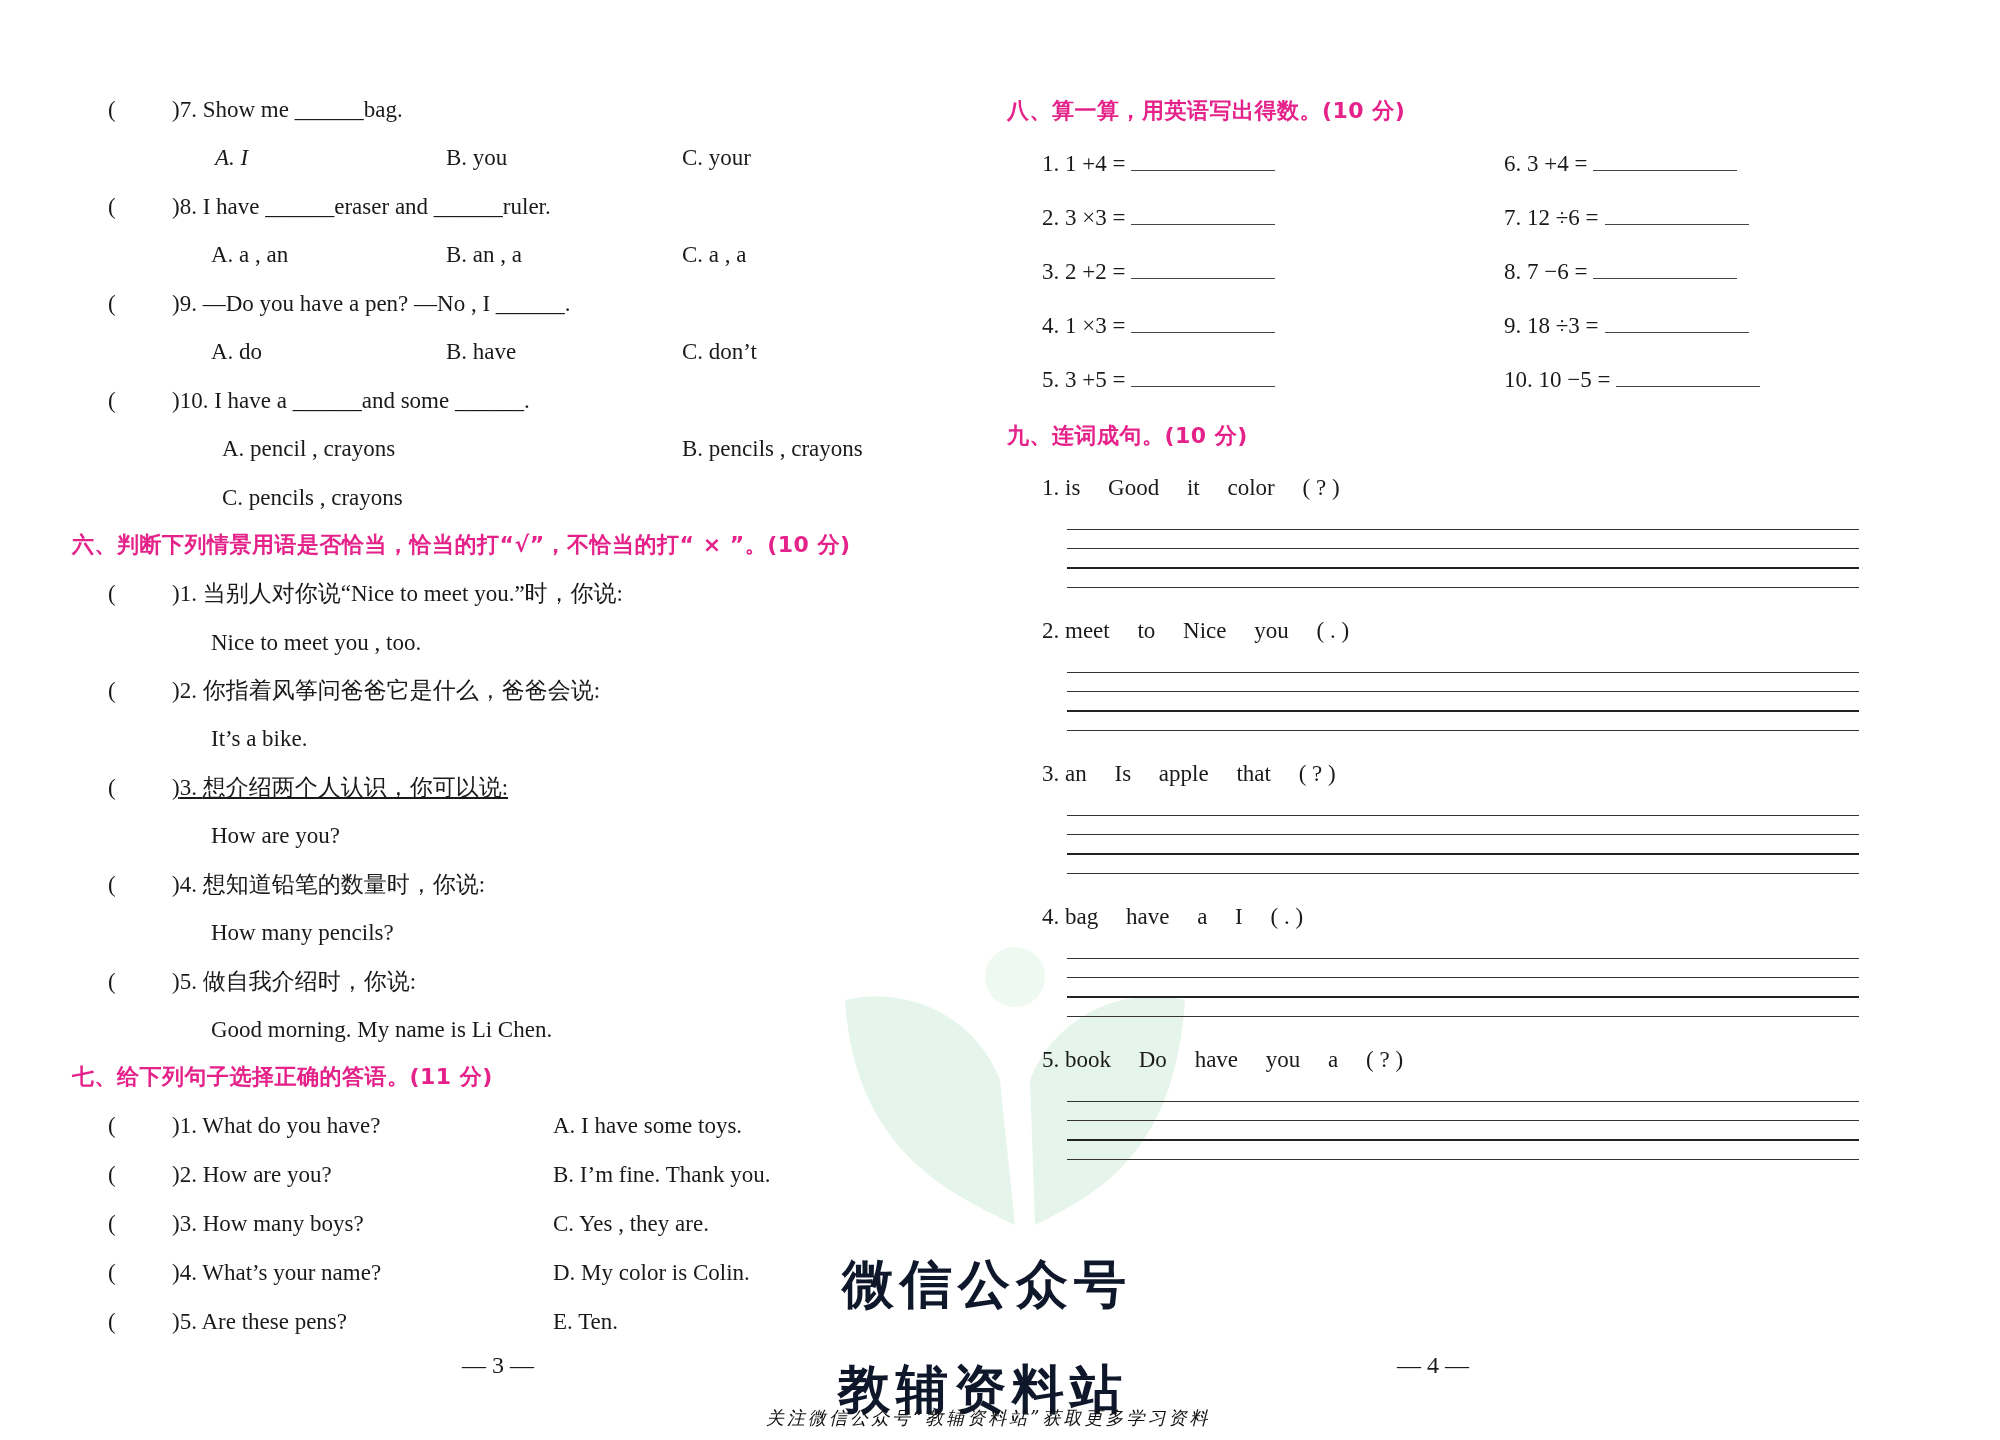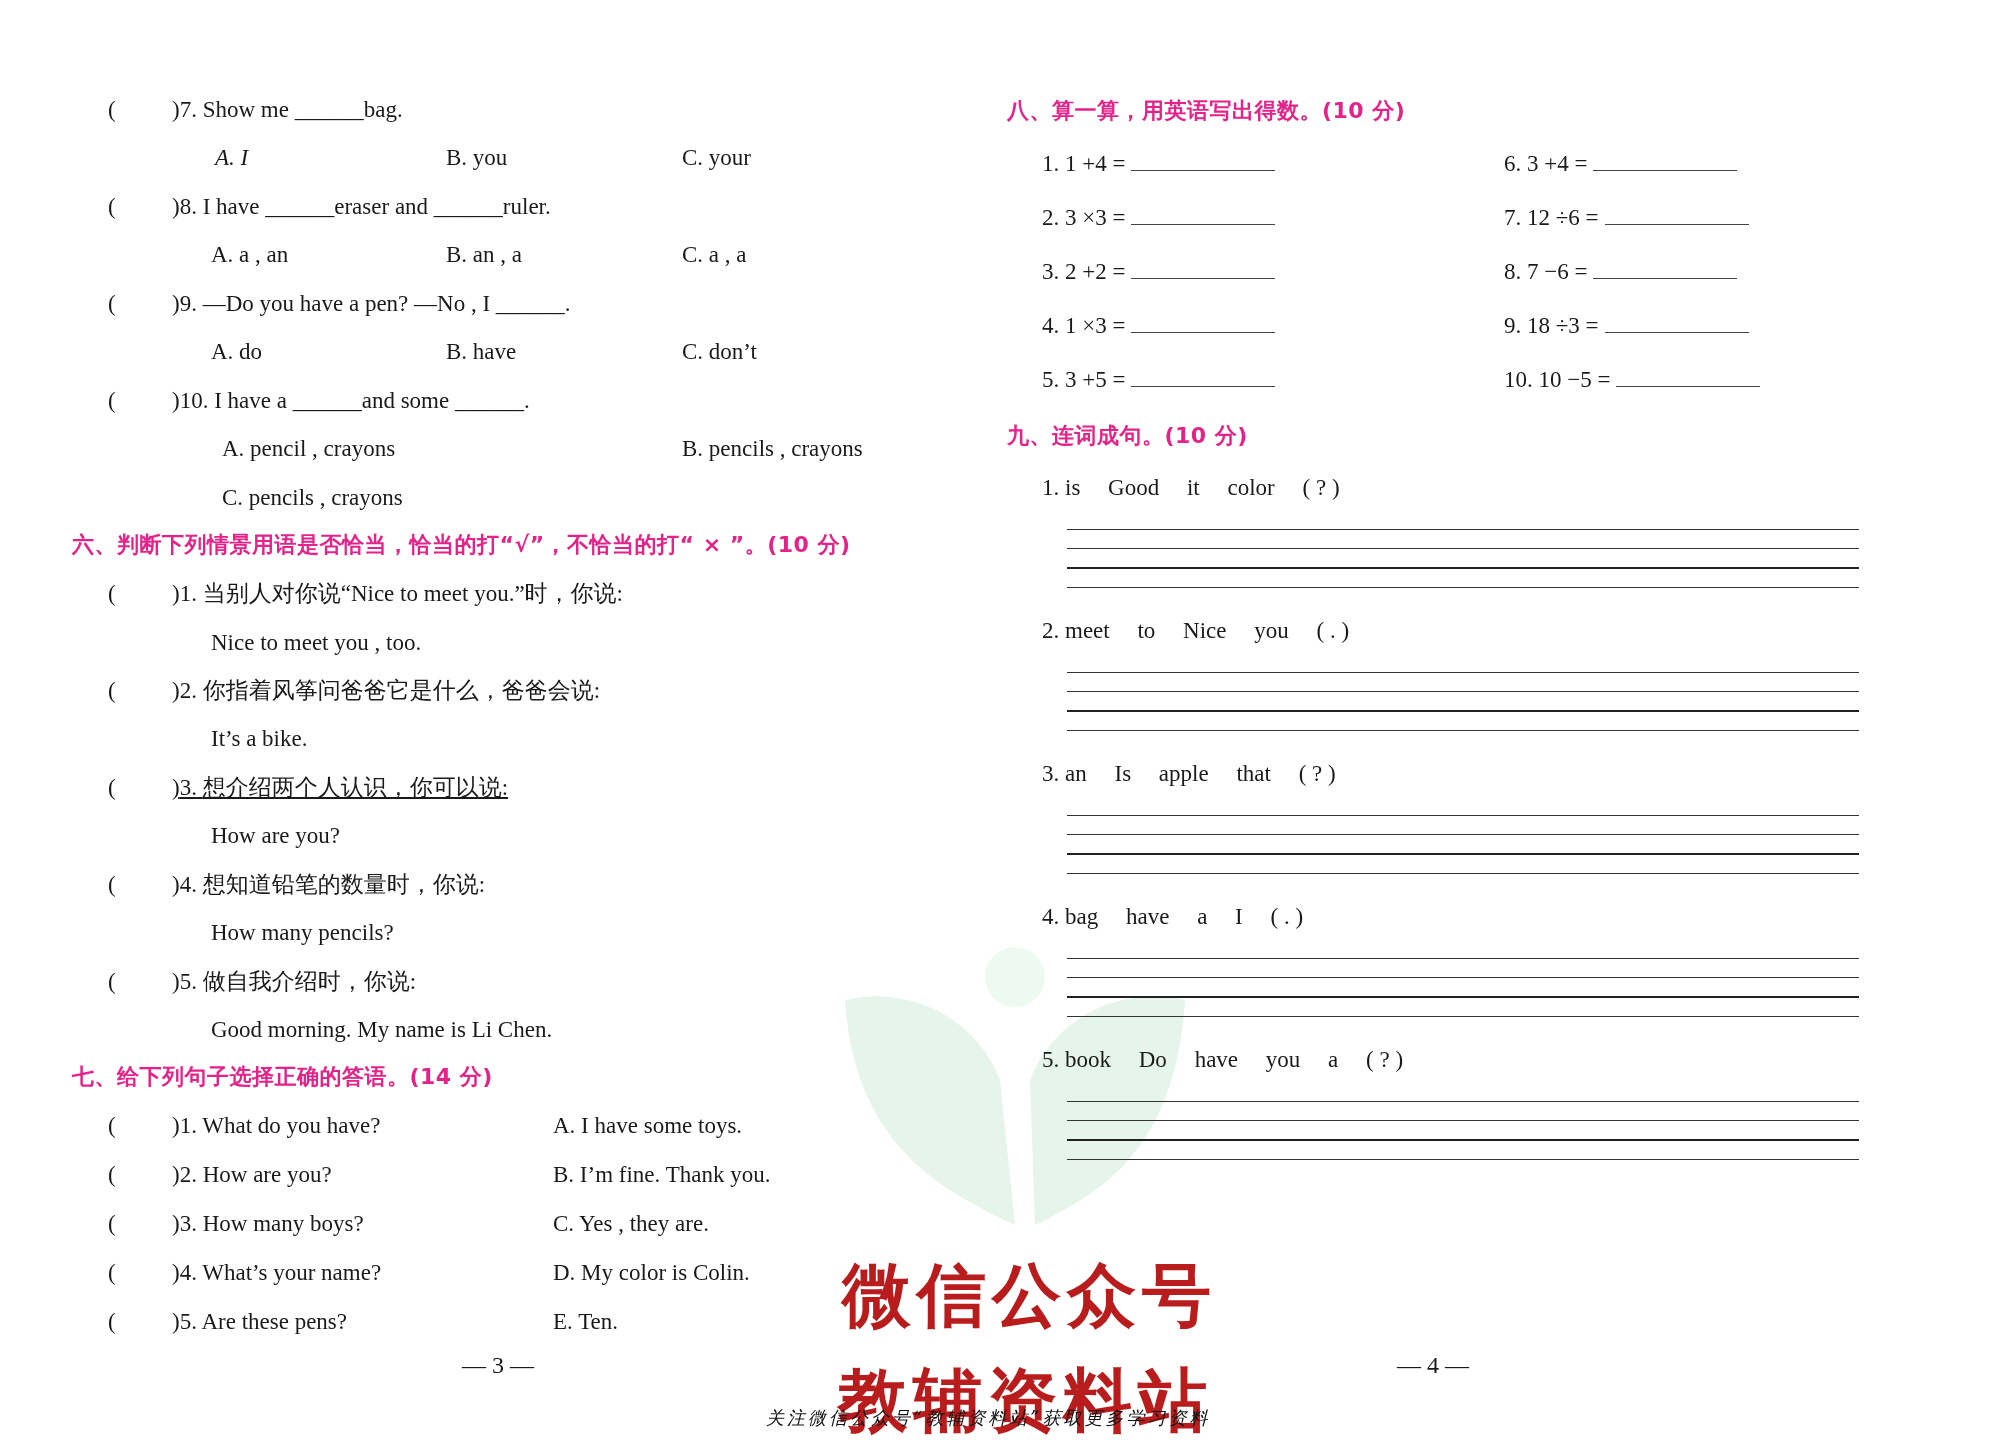--- a/index.html
+++ b/index.html
@@ -13,21 +13,21 @@
   .heading {
     font-family:"DejaVu Sans","Liberation Sans",sans-serif;
     font-weight:bold; font-size:22px; color:#e4228a; letter-spacing:0.5px;
   }
   .ans-line { position:absolute; height:0; border-top:1.5px solid #333; }
   .ans-line.thick { border-top:2.5px solid #222; }
   .page-num { font-size:24px; }
   .watermark { position:absolute; pointer-events:none; }
   .wm-text {
     position:absolute; font-family:"DejaVu Sans",sans-serif; font-weight:bold;
-    color:#b91c1c; font-size:69px; letter-spacing:6px; white-space:nowrap;
+    color:#0f172a; font-size:52px; letter-spacing:6px; white-space:nowrap;
   }
   .footer-note {
     font-family:"DejaVu Serif",serif; font-size:18px; color:#111; letter-spacing:3px; font-style:italic;
   }
   .math-blank { display:inline-block; width:144px; border-bottom:1.5px solid #444; height:20px; margin-left:6px; vertical-align:baseline; }
   .word-gap { display:inline-block; width:22px; }
 </style>
 </head>
 <body>
 
@@ -111,21 +111,21 @@
   </div>
   <div class="abs txt" style="left:211px; top:919px;">How many pencils?</div>
 
   <div class="abs txt" style="left:108px; top:968px;">(</div>
   <div class="abs txt" style="left:172px; top:968px;">
     <span>)</span><span>5.</span>
     <span>做自我介绍时，你说:</span>
   </div>
   <div class="abs txt" style="left:211px; top:1016px;">Good morning. My name is Li Chen.</div>
 
-  <div class="abs heading" style="left:72px; top:1062px;">七、给下列句子选择正确的答语。(14 分)</div>
+  <div class="abs heading" style="left:72px; top:1062px;">七、给下列句子选择正确的答语。(11 分)</div>
 
   <div class="abs txt" style="left:108px; top:1112px;">(</div>
   <div class="abs txt" style="left:172px; top:1112px;">
     <span>)</span><span>1.</span>
     <span>What do you have?</span>
   </div>
   <div class="abs txt" style="left:553px; top:1112px;">A. I have some toys.</div>
 
   <div class="abs txt" style="left:108px; top:1161px;">(</div>
   <div class="abs txt" style="left:172px; top:1161px;">

